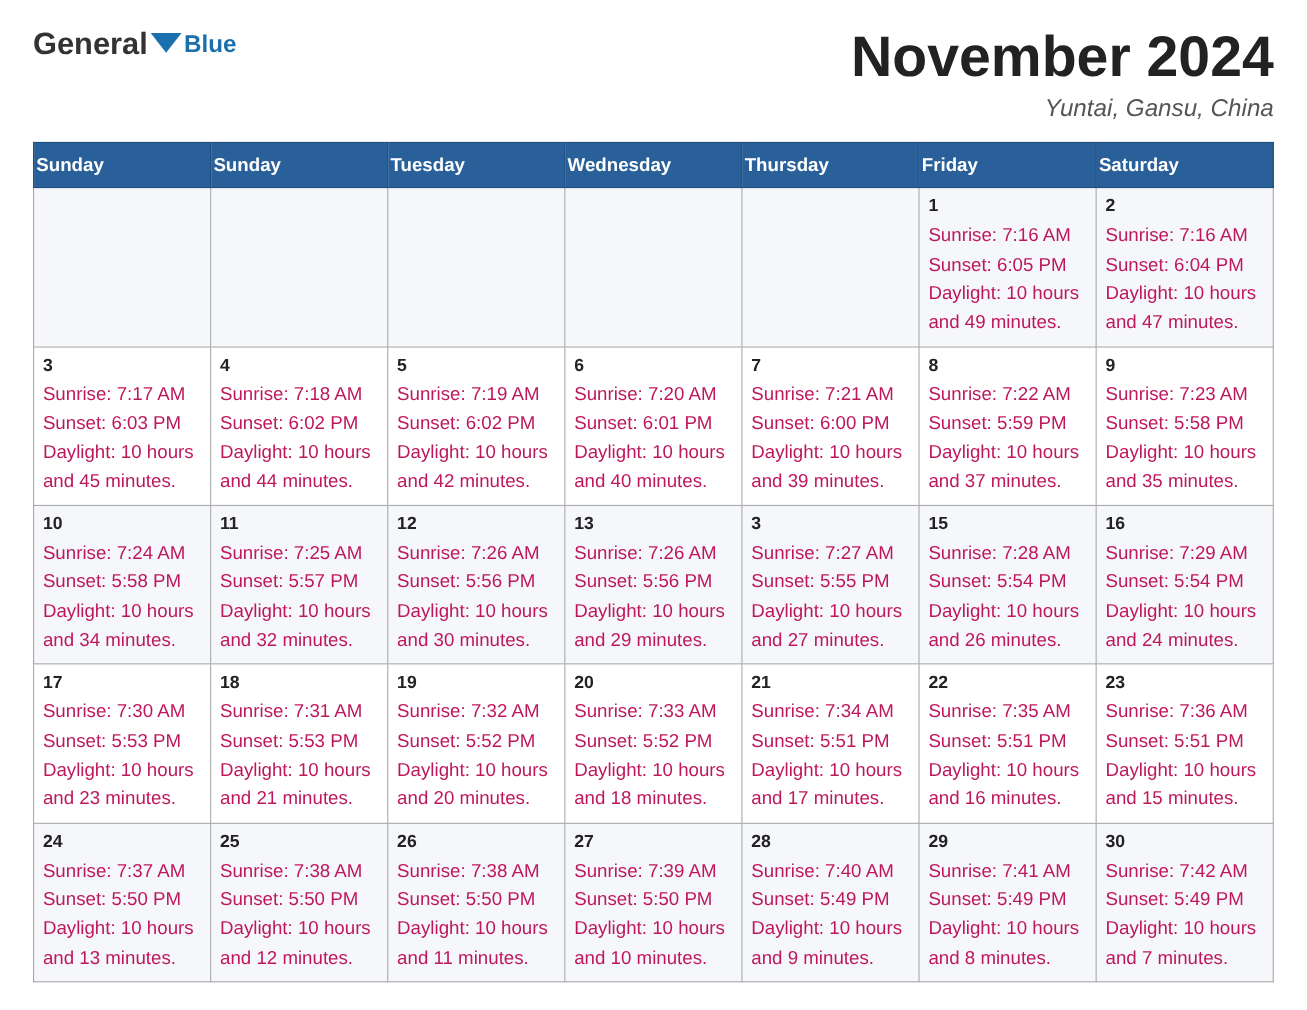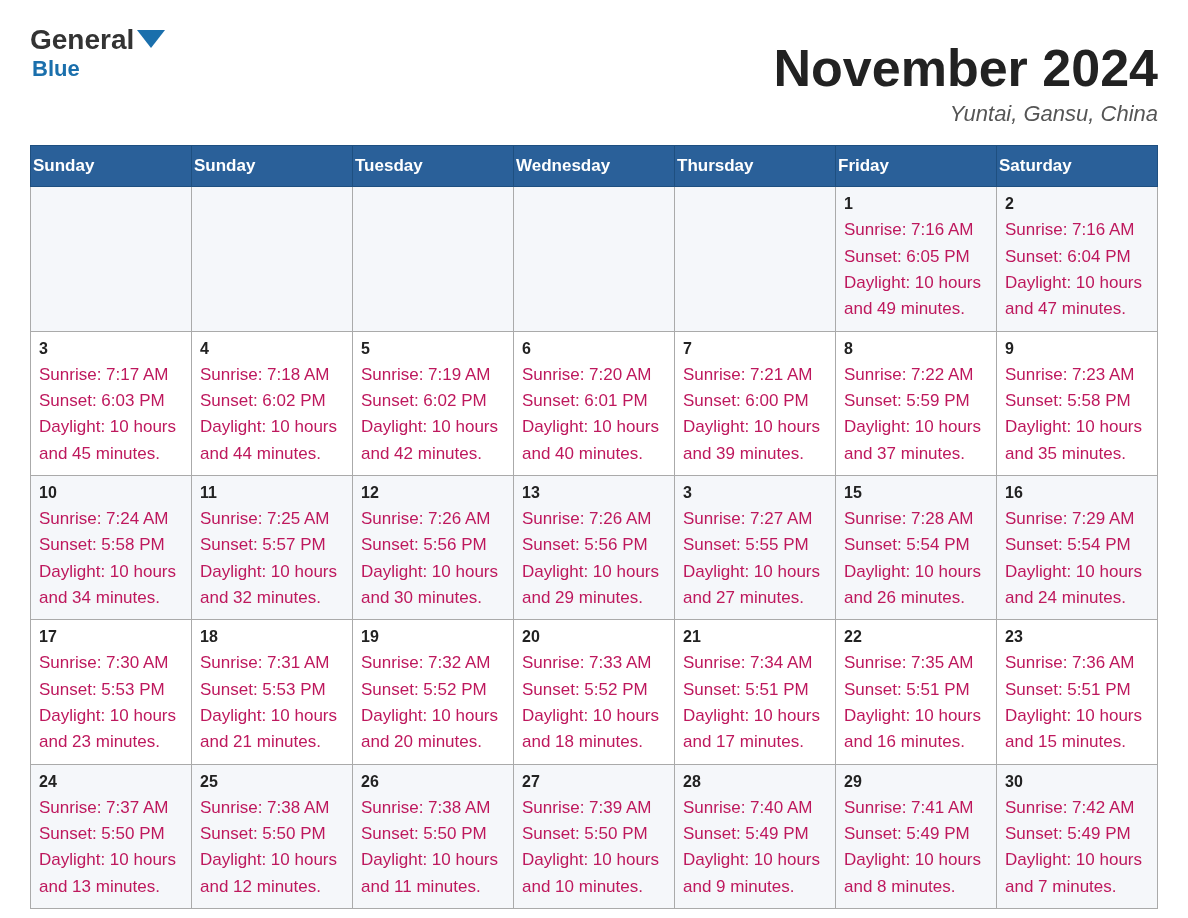--- a/index.html
+++ b/index.html
@@ -11,22 +11,22 @@
       min-height: 918px;
     }
     .header-area {
       display: flex;
       justify-content: space-between;
       align-items: flex-start;
       margin-bottom: 18px;
     }
     .logo {
       display: flex;
-      flex-direction: column;
-      align-items: flex-start;
+      flex-direction: row;
+      align-items: center;
     }
     .logo-general {
       font-size: 28px;
       font-weight: bold;
       color: #333;
       display: flex;
       align-items: center;
     }
     .logo-general .arrow {
       display: inline-block;
@@ -45,21 +45,20 @@
       margin-left: 2px;
     }
     .title-area {
       text-align: right;
     }
     .month-title {
       font-size: 52px;
       font-weight: bold;
       color: #222;
       line-height: 1.1;
-      margin-top: 16px;
     }
     .location-title {
       font-size: 22px;
       color: #555;
       margin-top: 4px;
       font-style: italic;
     }
     .calendar-table {
       width: 100%;
       border-collapse: collapse;

